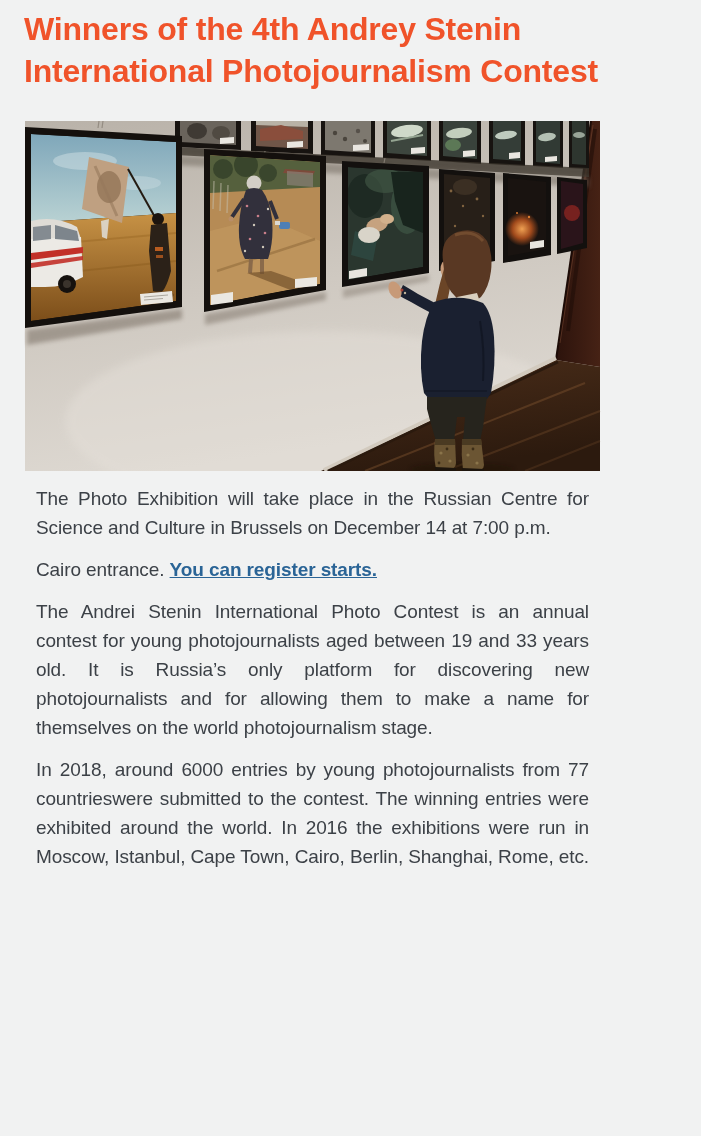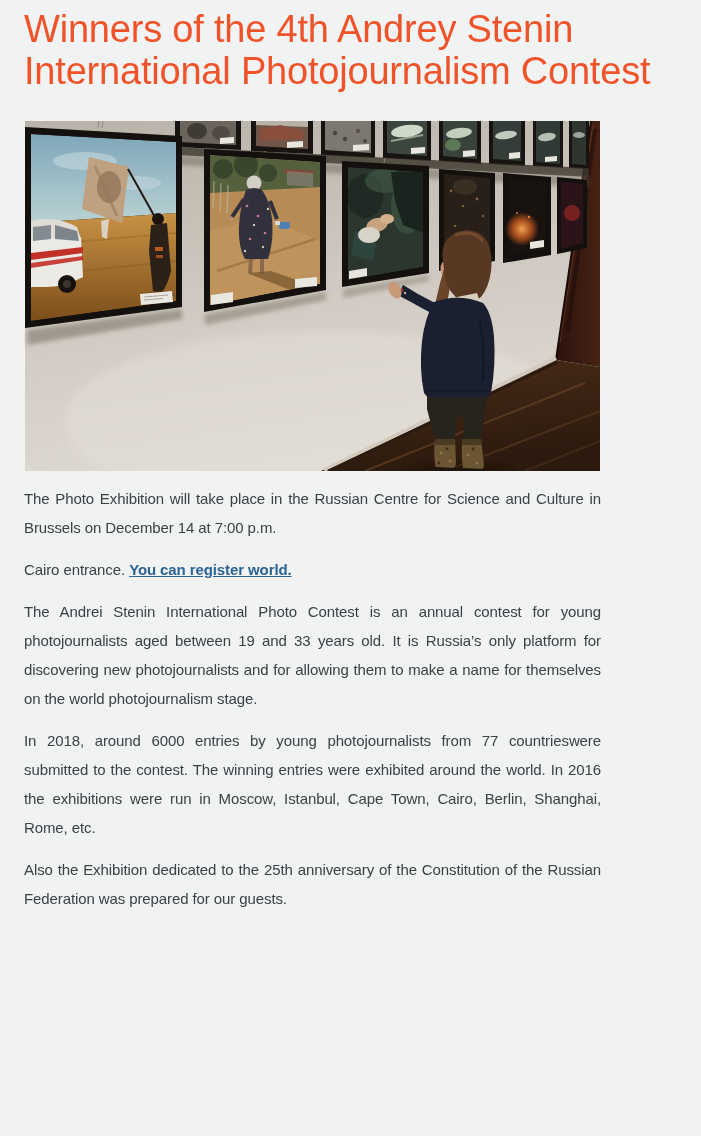--- a/index.html
+++ b/index.html
@@ -5,33 +5,33 @@
   html,body { margin:0; padding:0; }
   body {
     width:701px; height:1136px;
     background:#f1f2f2;
     font-family:"Liberation Sans","DejaVu Sans",sans-serif;
     overflow:hidden;
   }
   .page { padding:0 0 0 24px; }
   h1.page-title {
     margin:8px 0 0; width:664px;
-    font-size:38px; line-height:42px; font-weight:400;
+    font-size:32px; line-height:42px; font-weight:700;
     letter-spacing:-0.2px;
     color:var(--heading-color,#f0532a);
   }
   figure.photo {
     margin:29px 0 0; padding:0;
     width:577px; height:350px; overflow:hidden;
   }
   figure.photo svg { display:block; }
   .article-body { width:577px; }
   .article-body p {
-    margin:13px 0 0;
-    font-size:15px; line-height:29px;
+    margin:13px 12px 0;
+    font-size:19px; line-height:29px;
     letter-spacing:-0.1px;
     color:var(--body-text-color,#3c4147);
     text-align:justify;
   }
   a.register-link {
     color:var(--link-color,#2a6496);
     font-weight:700; text-decoration:underline;
     cursor:pointer;
   }
 </style>
@@ -342,19 +342,18 @@
             <circle cx="414" cy="342" r="1.4"></circle>
           </g>
         <polygon points="410,346 431,347 431,350 410,350" fill="#1d150d"></polygon>
         <polygon points="437,347 459,348 459,350 437,350" fill="#1d150d"></polygon>
       </g>
     </svg>
   </figure>
 
   <div class="article-body">
     <p>The Photo Exhibition will take place in the Russian Centre for Science and Culture in Brussels on December 14 at 7:00 p.m.</p>
-    <p><span>Cairo entrance. </span><a class="register-link" href="#">You can register world.</a></p>
+    <p><span>Cairo entrance. </span><a class="register-link" href="#">You can register starts.</a></p>
     <p>The Andrei Stenin International Photo Contest is an annual contest for young photojournalists aged between 19 and 33 years old. It is Russia’s only platform for discovering new photojournalists and for allowing them to make a name for themselves on the world photojournalism stage.</p>
     <p>In 2018, around 6000 entries by young photojournalists from 77 countrieswere submitted to the contest. The winning entries were exhibited around the world. In 2016 the exhibitions were run in Moscow, Istanbul, Cape Town, Cairo, Berlin, Shanghai, Rome, etc.</p>
-    <p>Also the Exhibition dedicated to the 25th anniversary of the Constitution of the Russian Federation was prepared for our guests.</p>
   </div>
 
 </div>
 
 </body></html>

